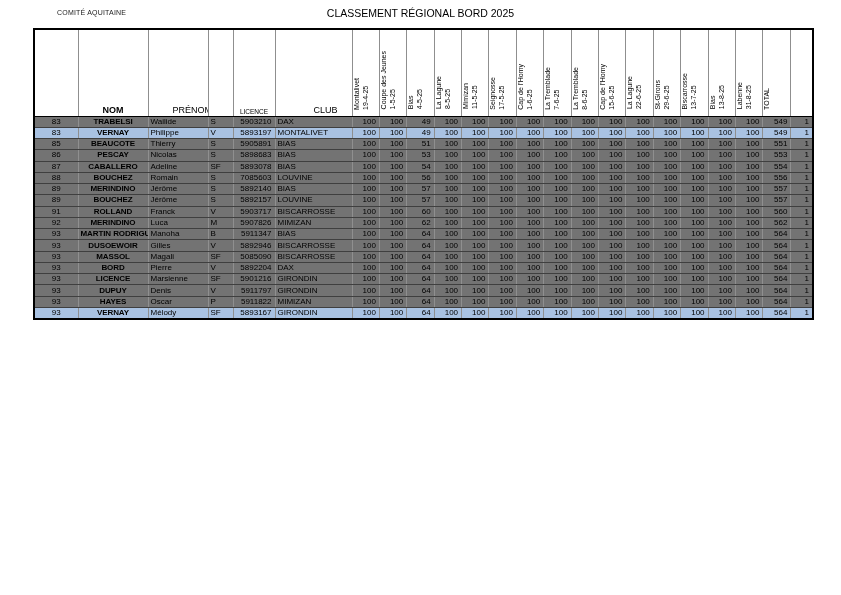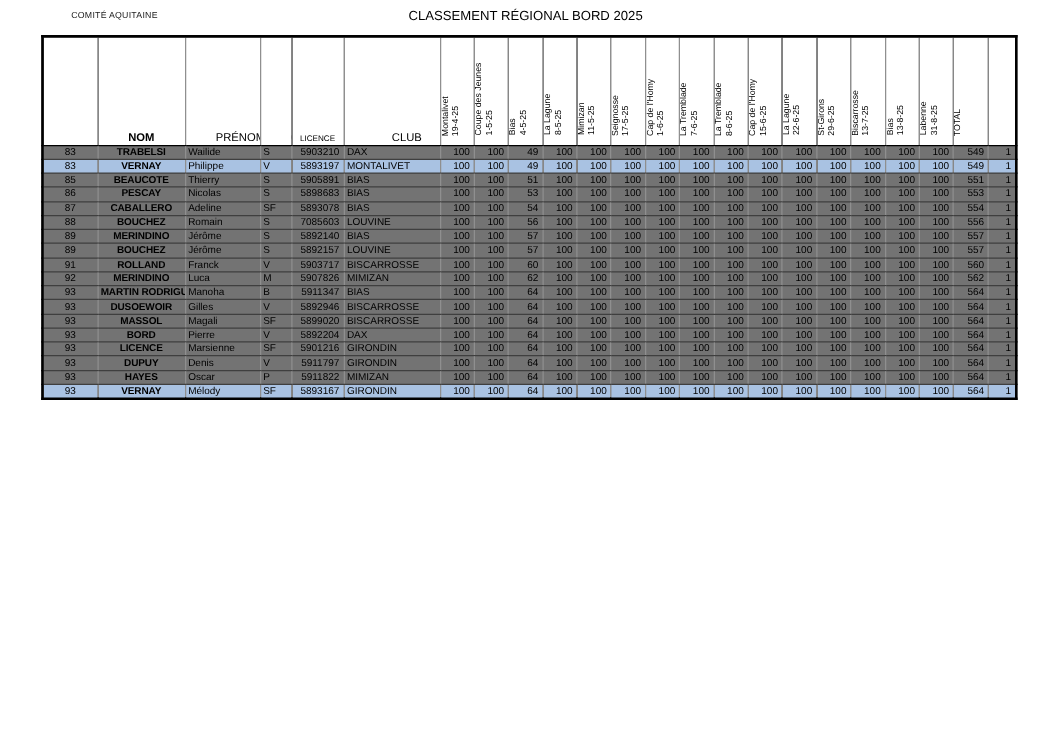--- a/index.html
+++ b/index.html
@@ -407,21 +407,21 @@
           <td class="c-score">100</td>
           <td class="c-score">100</td>
           <td class="c-total">564</td>
           <td class="c-extra">1</td>
         </tr>
         <tr>
           <td class="c-rank">93</td>
           <td class="c-nom">MASSOL</td>
           <td class="c-prenom">Magali</td>
           <td class="c-cat">SF</td>
-          <td class="c-lic">5899020</td>
+          <td class="c-lic">5085090</td>
           <td class="c-club">BISCARROSSE</td>
           <td class="c-score">100</td>
           <td class="c-score">100</td>
           <td class="c-score">64</td>
           <td class="c-score">100</td>
           <td class="c-score">100</td>
           <td class="c-score">100</td>
           <td class="c-score">100</td>
           <td class="c-score">100</td>
           <td class="c-score">100</td>

